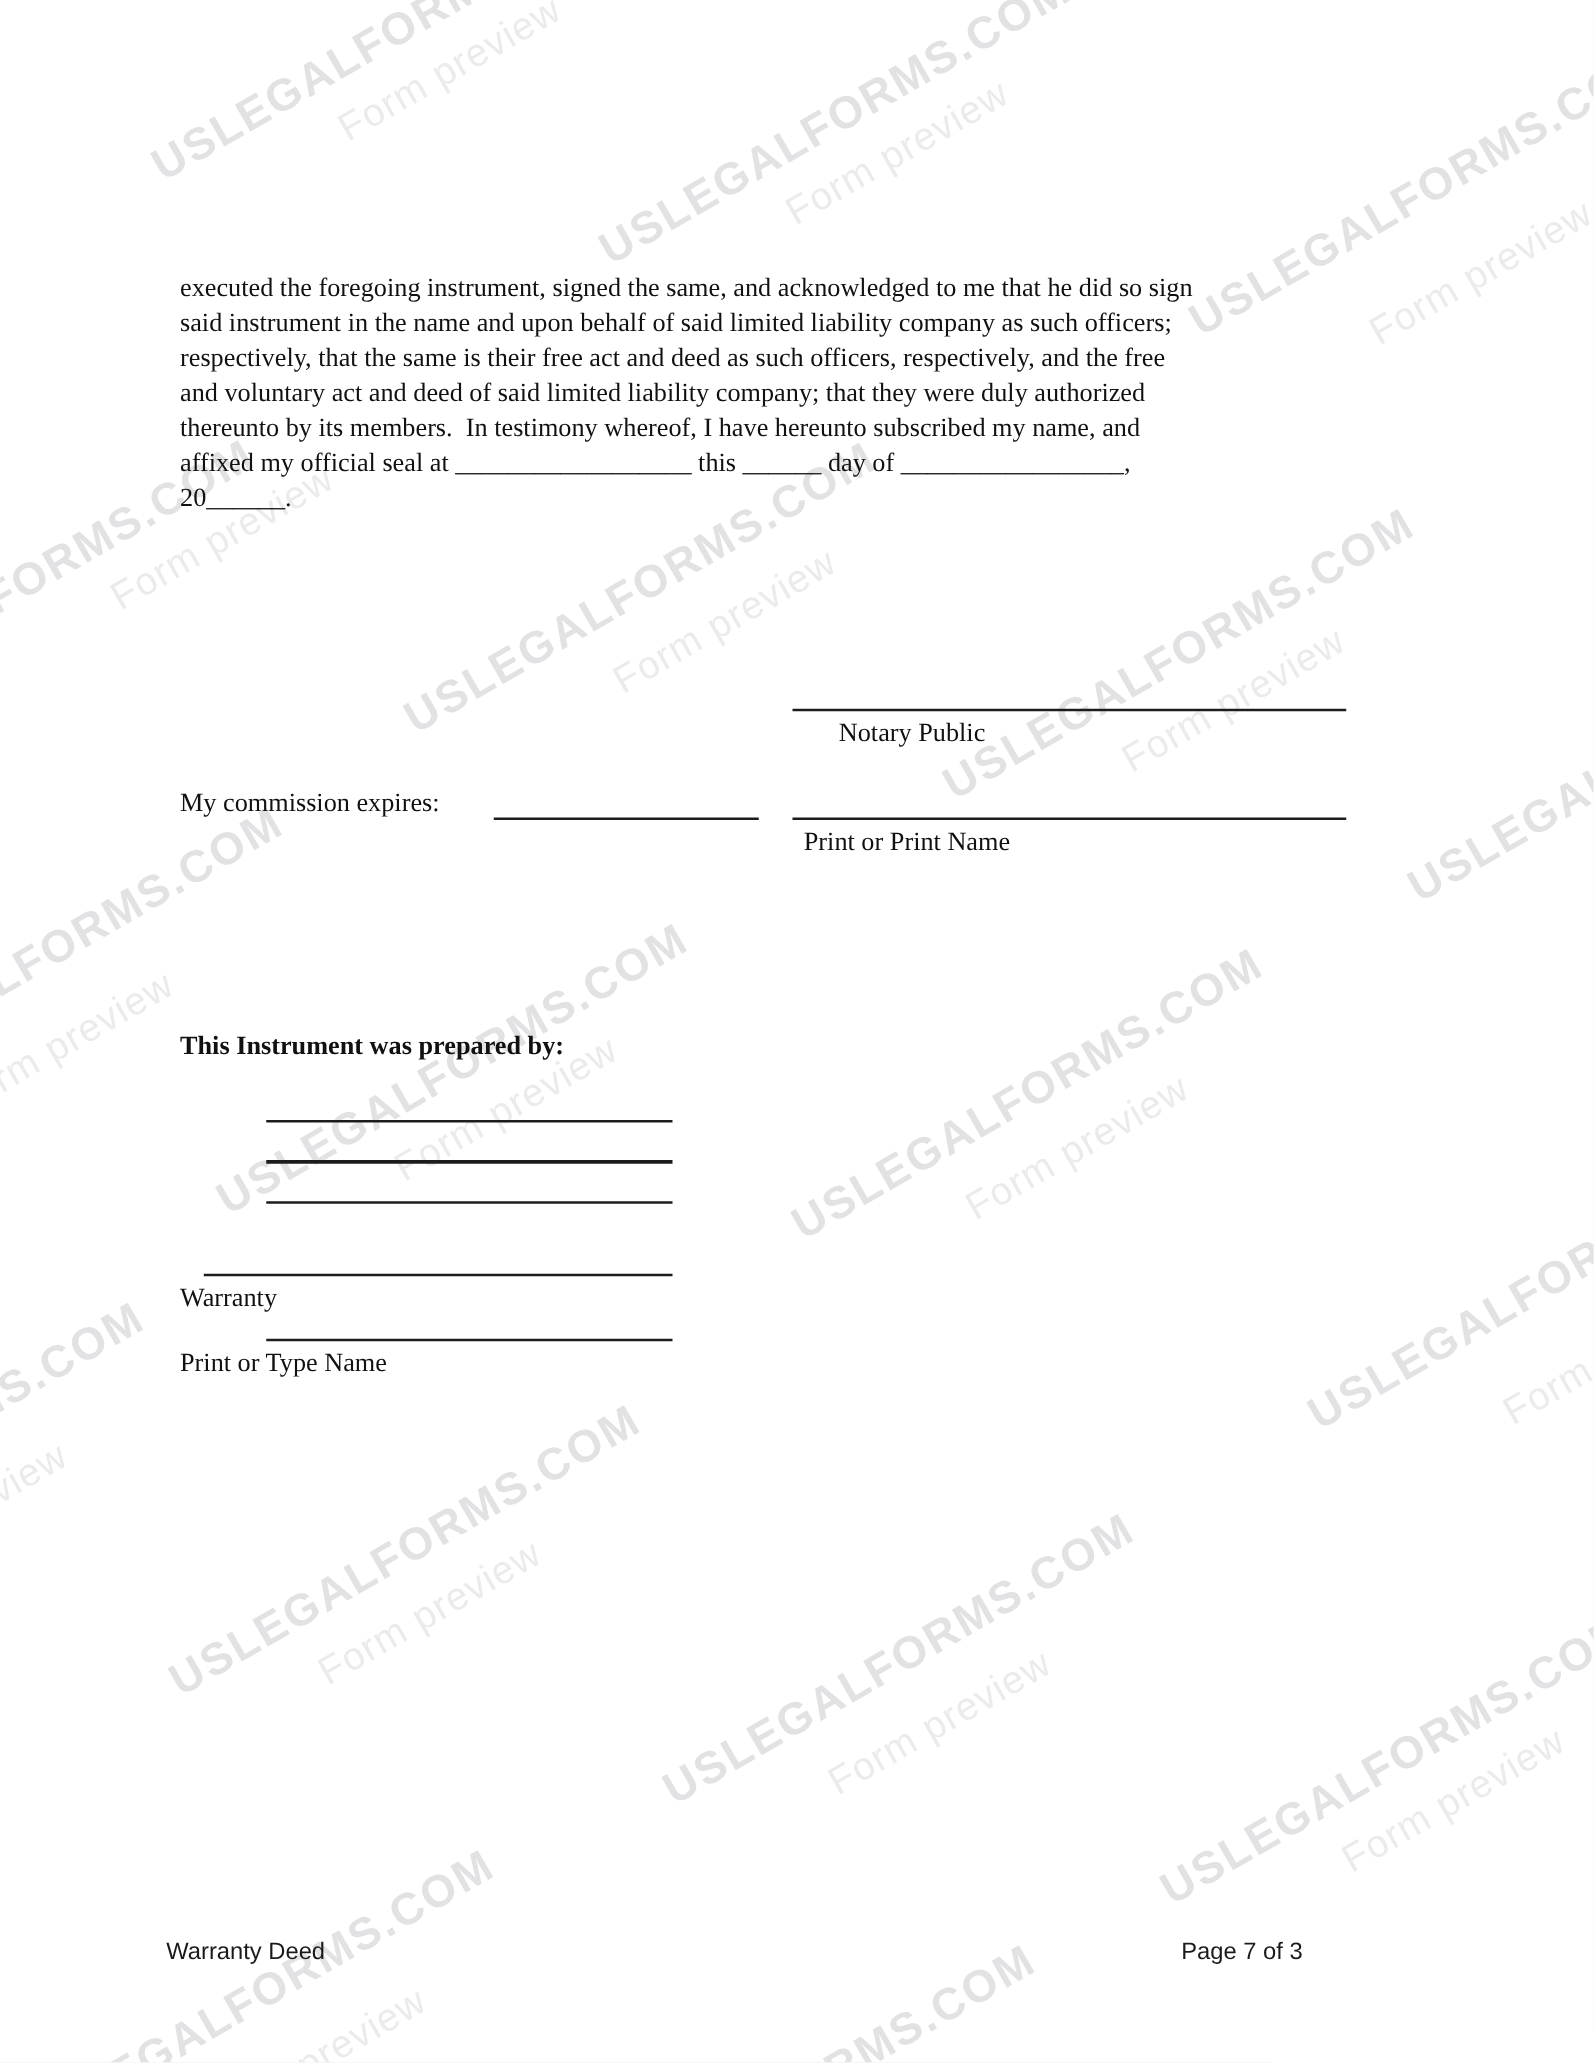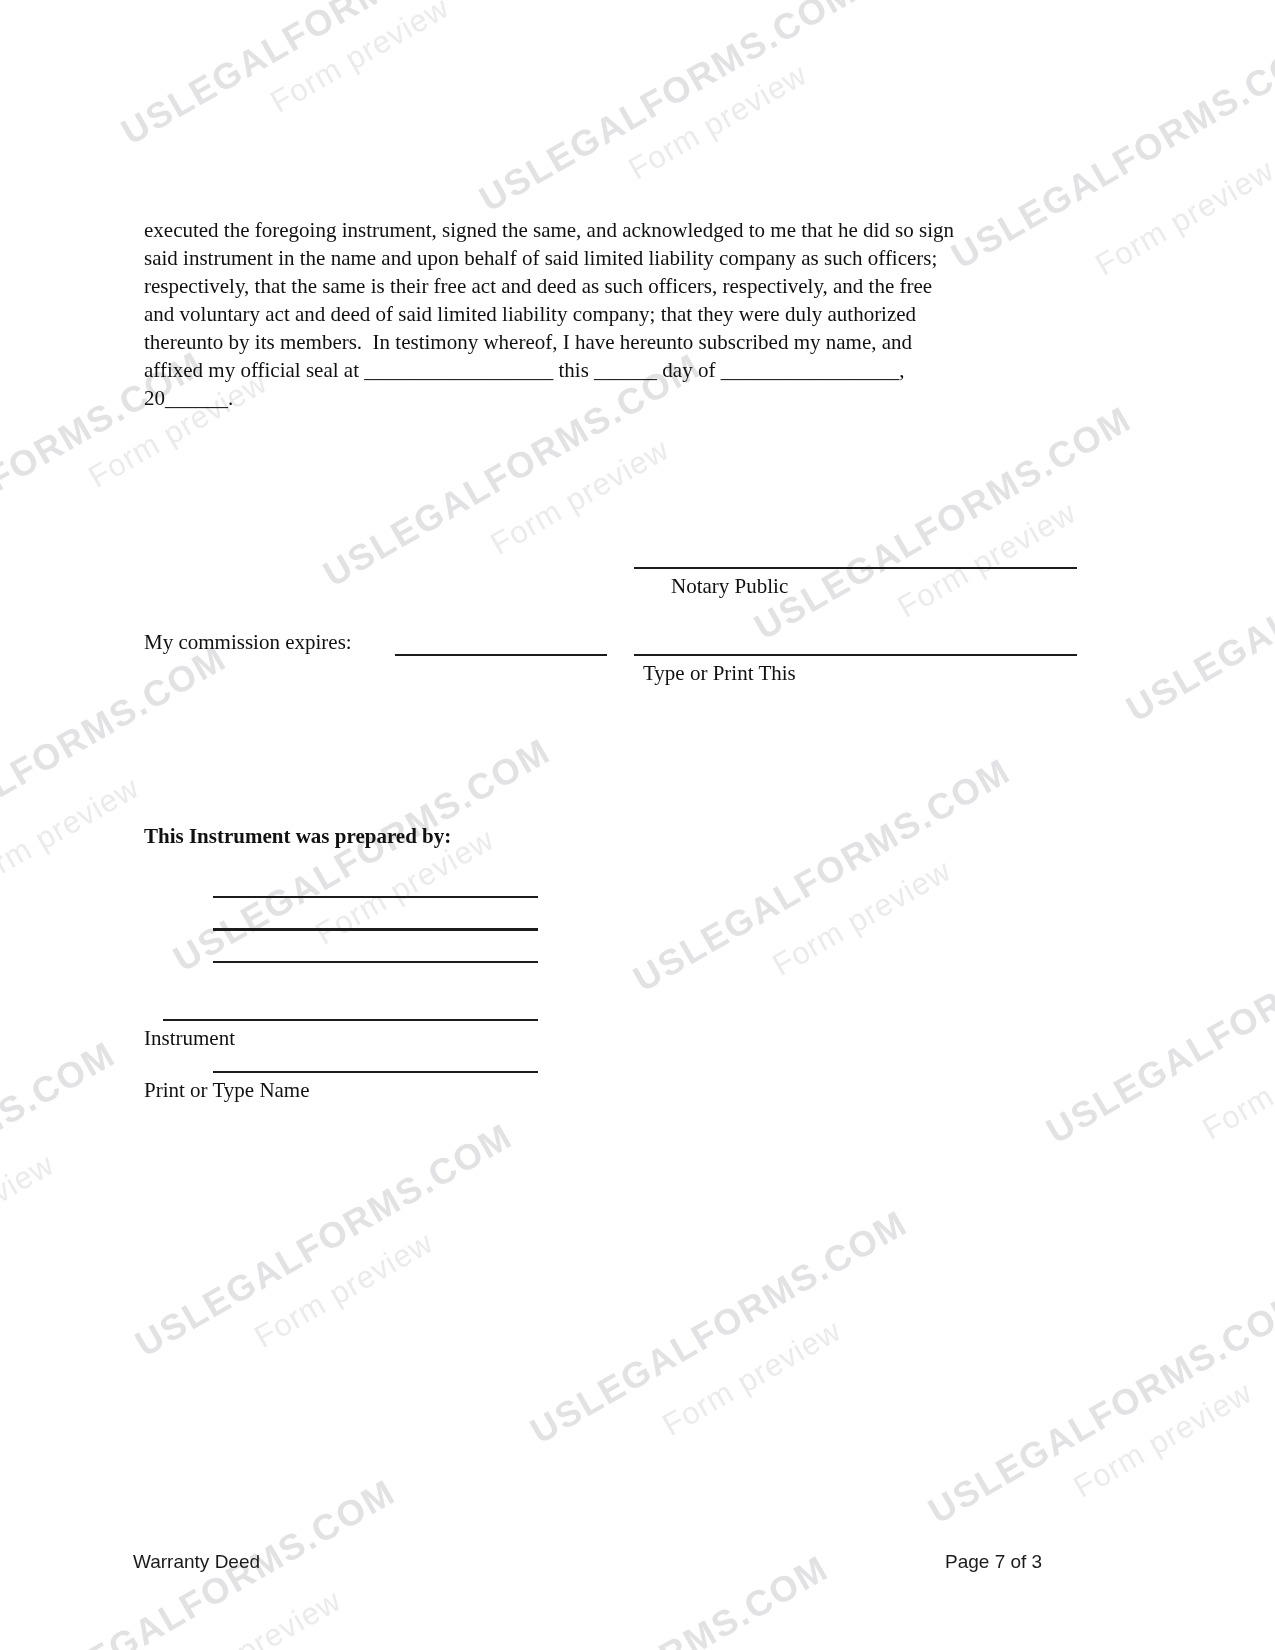--- a/index.html
+++ b/index.html
@@ -91,29 +91,29 @@
 affixed my official seal at __________________ this ______ day of _________________,
 20______.</div>
 
 
     <div class="rule" style="left:634px;top:567px;width:443px;"></div>
     <div class="abs label" style="left:671px;top:574px;">Notary Public</div>
 
     <div class="abs label" style="left:144px;top:630px;text-align:center;">My commission expires:</div>
     <div class="rule" style="left:395px;top:654px;width:212px;"></div>
     <div class="rule" style="left:634px;top:654px;width:443px;"></div>
-    <div class="abs label" style="left:643px;top:661px;">Type or Print This</div>
+    <div class="abs label" style="left:643px;top:661px;">Print or Print Name</div>
 
     <div class="abs label label-bold" style="left:144px;top:812px;">This Instrument was prepared by:</div>
     <div class="rule" style="left:213px;top:896px;width:325px;"></div>
     <div class="rule" style="left:213px;top:928px;width:325px;border-top-width:3px;"></div>
     <div class="rule" style="left:213px;top:961px;width:325px;"></div>
 
     <div class="rule" style="left:163px;top:1019px;width:375px;"></div>
-    <div class="abs label" style="left:144px;top:1026px;">Instrument</div>
+    <div class="abs label" style="left:144px;top:1026px;">Warranty</div>
     <div class="rule" style="left:213px;top:1071px;width:325px;"></div>
     <div class="abs label" style="left:144px;top:1078px;text-align:center;">Print or Type Name</div>
 
     <div class="abs footer-text" style="left:133px;top:1551px;">Warranty Deed</div>
     <div class="abs footer-text" style="left:945px;top:1551px;">Page 7 of 3</div>
 
   </div>
 </div>
 
 </body></html>

